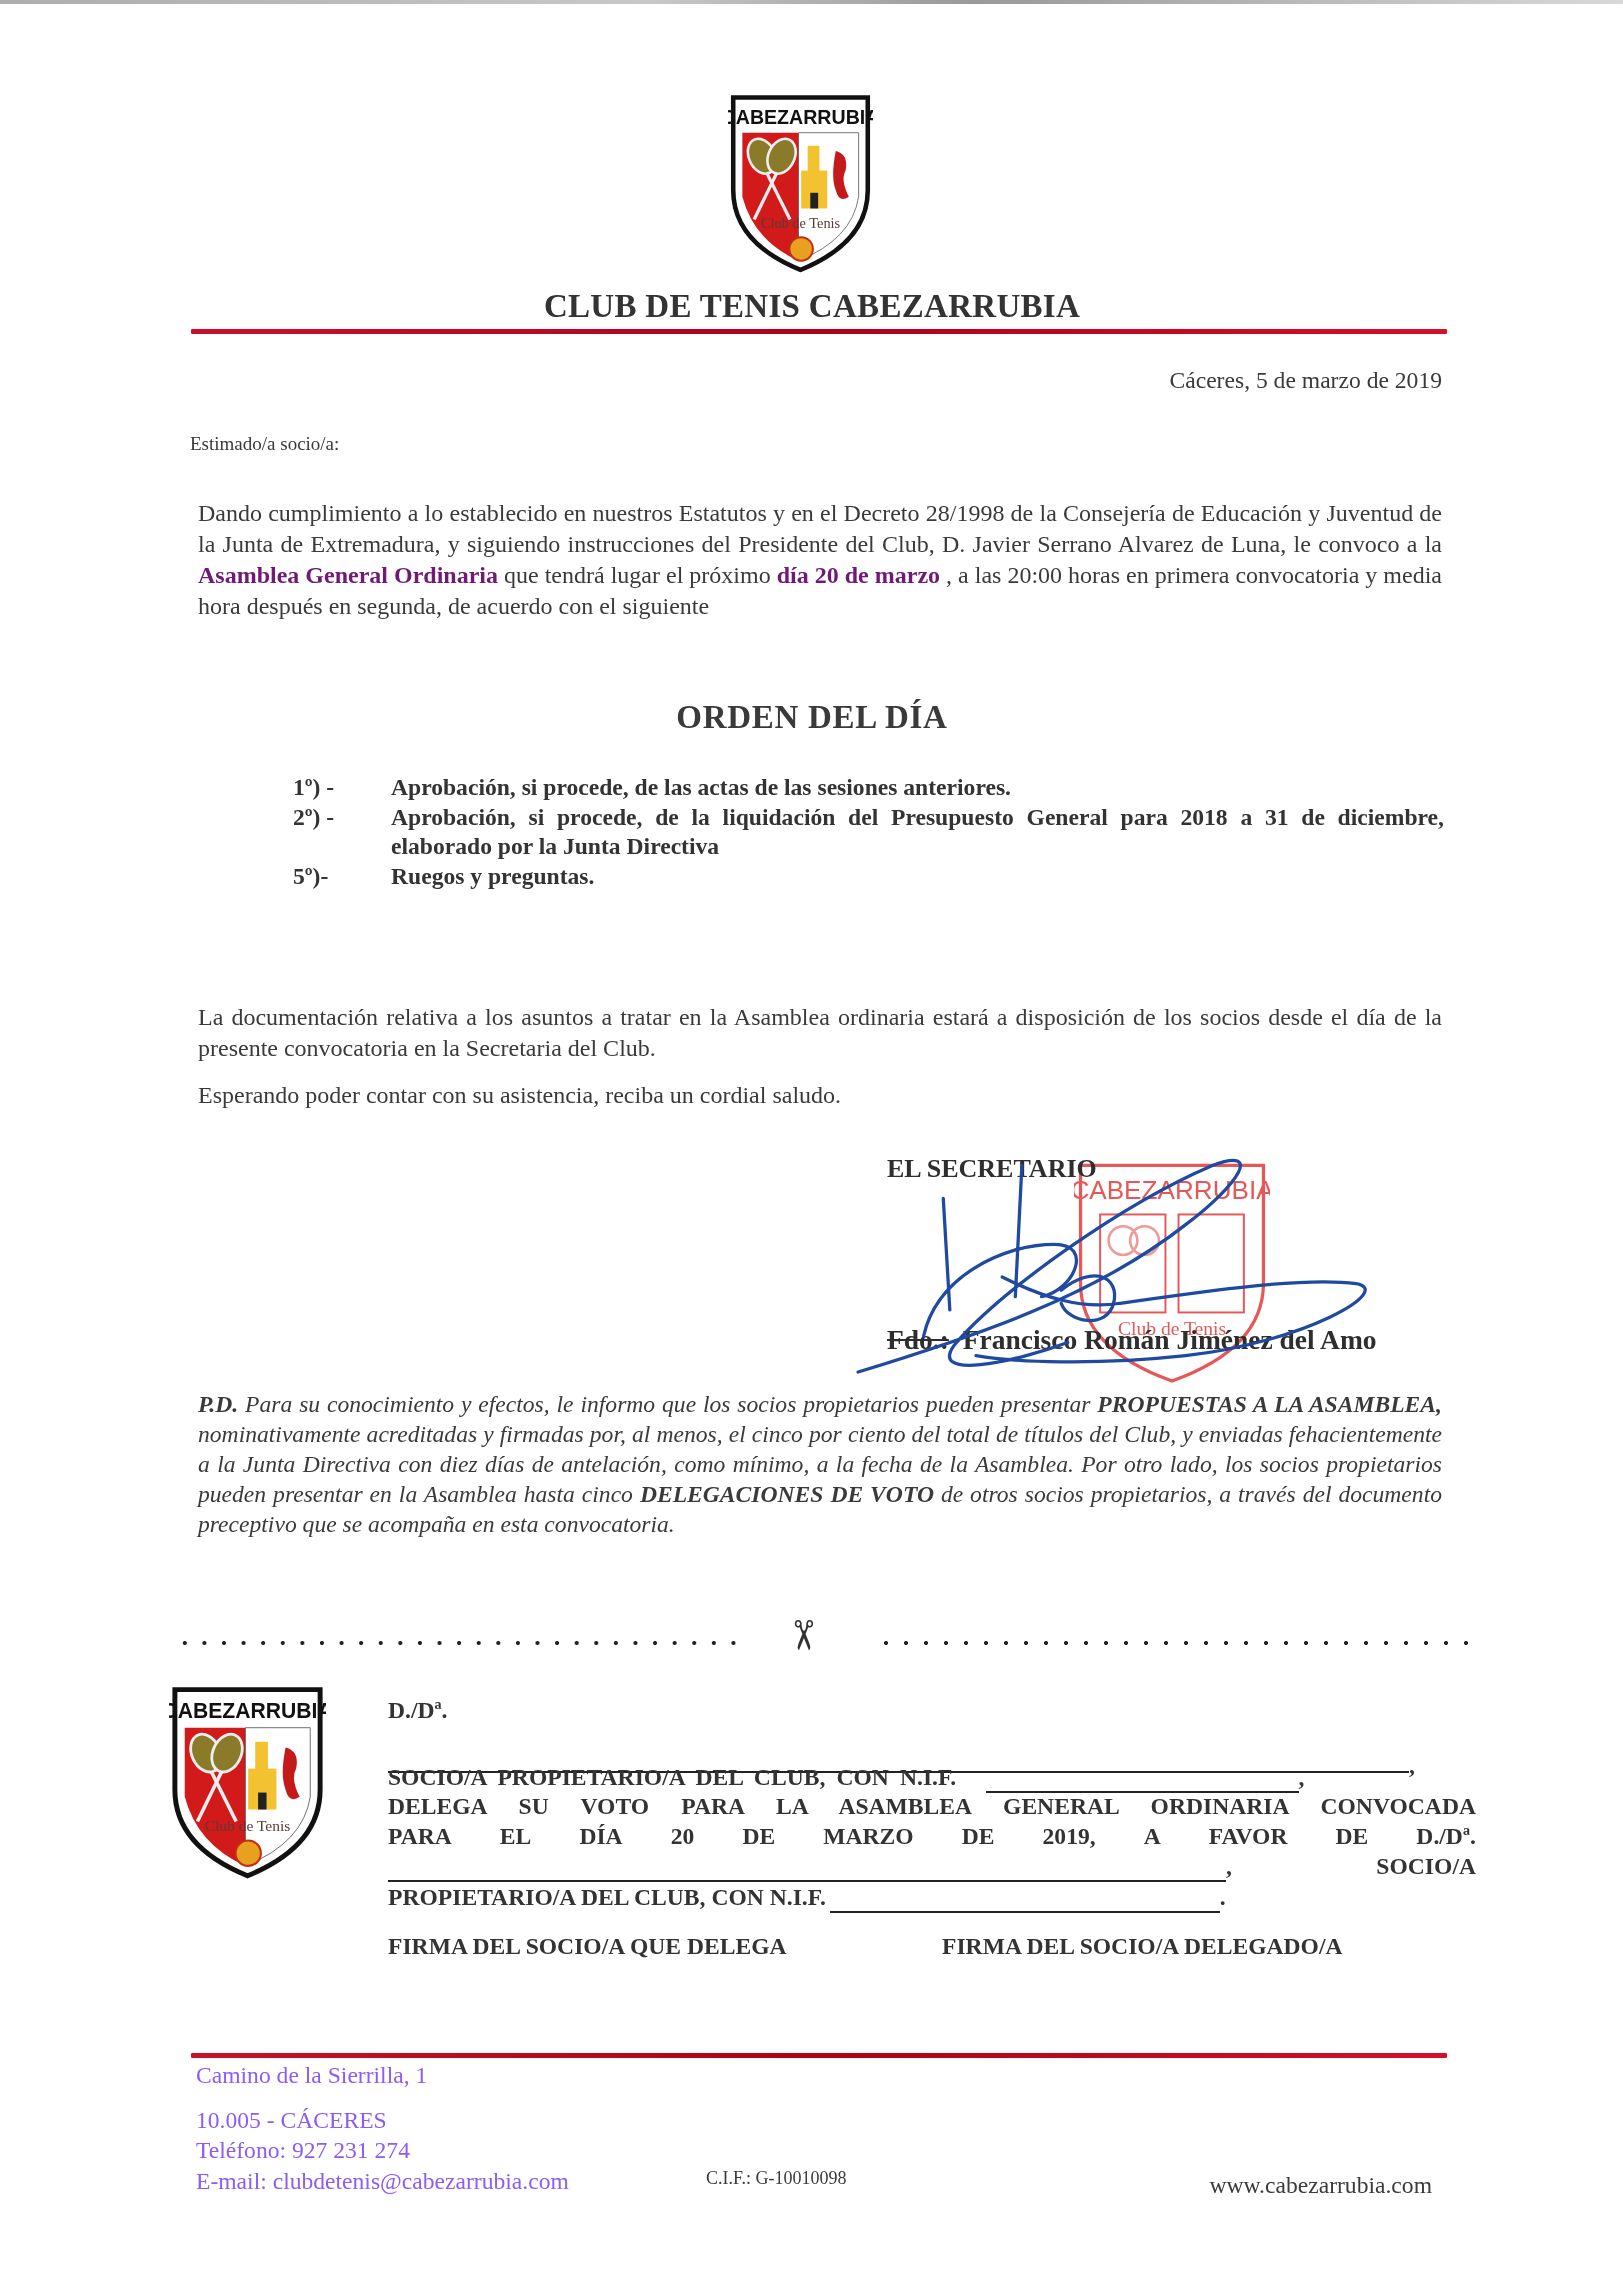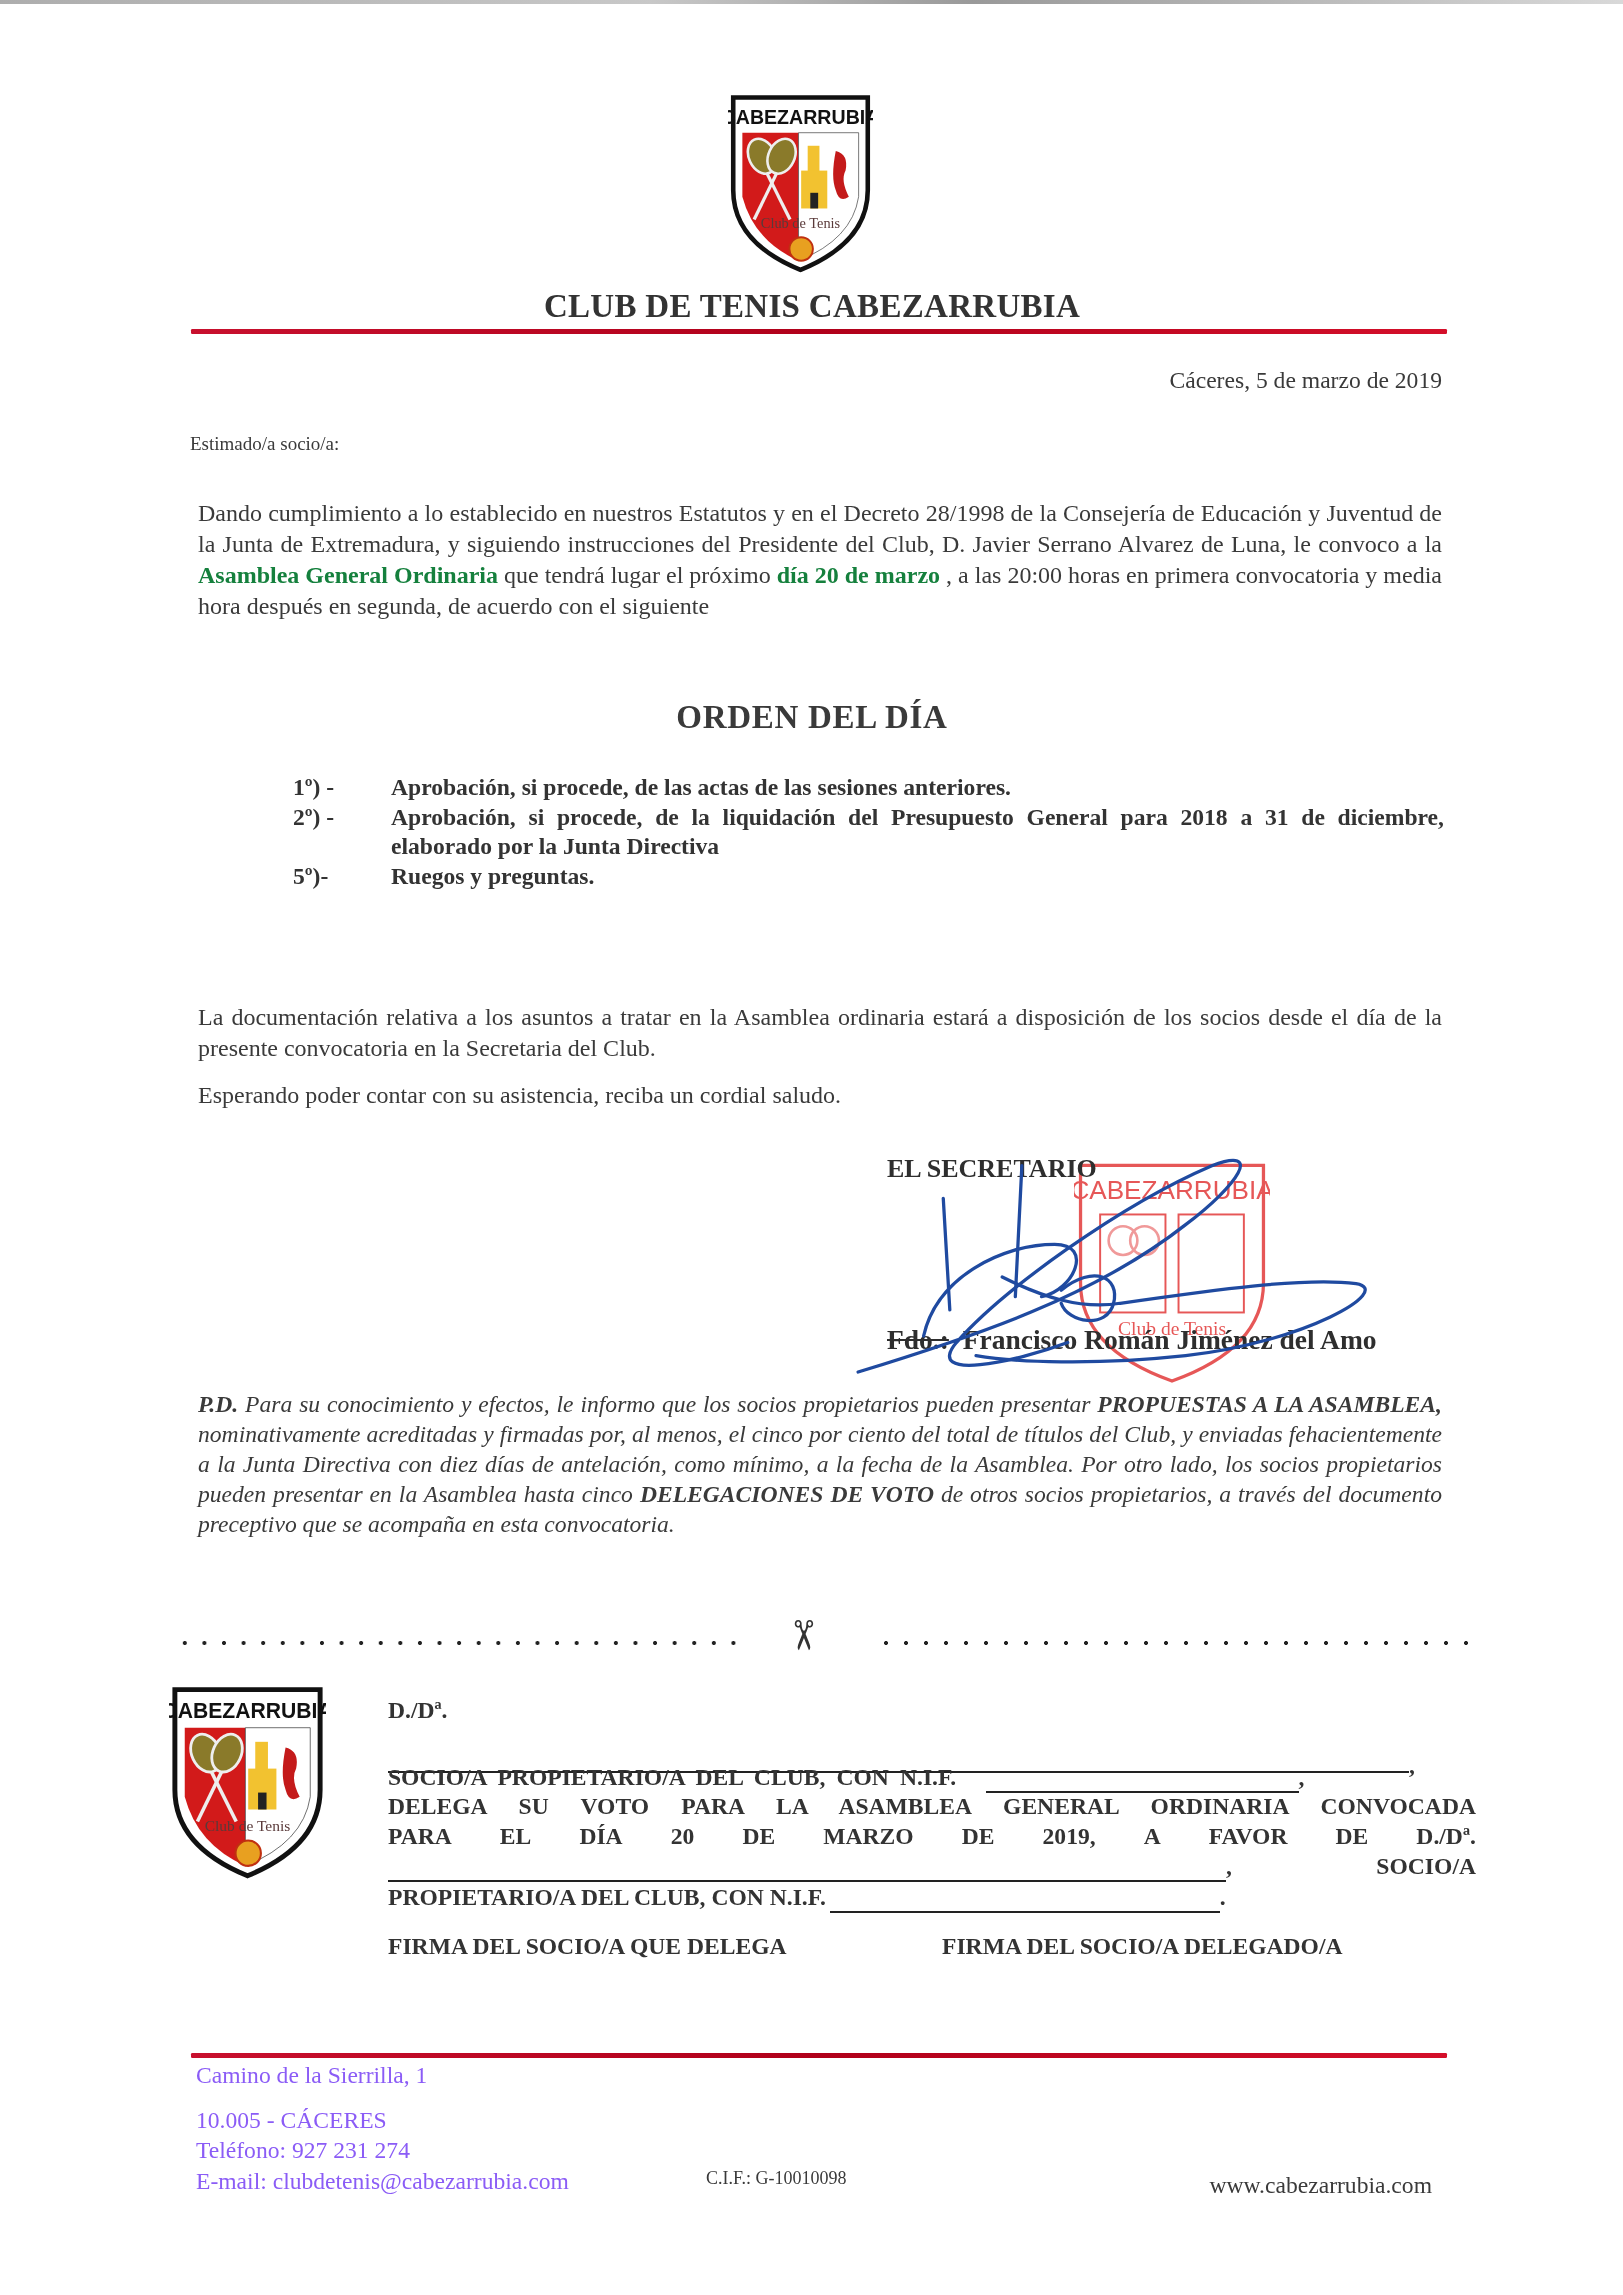--- a/index.html
+++ b/index.html
@@ -16,21 +16,21 @@
   .club-title { left: 0; width: 1624px; top: 288px; text-align: center; font-size: 33px;
                 font-weight: bold; letter-spacing: 0.3px; color: #333; }
   .red-rule { left: 191px; width: 1256px; height: 5.2px; background: linear-gradient(to right, #c8102e, #b0001a 50%, #d40f2a); border-radius: 1.3px; }
   .red-rule.top { top: 329px; }
   .red-rule.bottom { top: 2053px; }
 
   .date { right: 182px; top: 367px; font-size: 23.6px; }
   .greeting { left: 190px; top: 433px; font-size: 19px; }
 
   .para { left: 198px; width: 1244px; font-size: 24px; line-height: 31px; text-align: justify; }
-  .para b { color: #15803d; }
+  .para b { color: #701a75; }
   .intro { top: 498px; }
 
   .orden-title { left: 0; width: 1624px; top: 699px; text-align: center; font-size: 33px; font-weight: bold; }
   .orden-title span { text-decoration-thickness: 2.6px; text-underline-offset: 5.2px; letter-spacing: 0.7px; }
 
   .agenda { left: 293px; top: 773px; width: 1151px; font-weight: bold; font-size: 23.6px; line-height: 29.5px; color: #333; }
   .agenda-item { display: flex; margin: 0; }
   .agenda-num { width: 98px; flex: 0 0 98px; }
   .agenda-text { flex: 1; text-align: justify; }
   .agenda-item.i4 .agenda-text { margin-left: -7.9px; }

